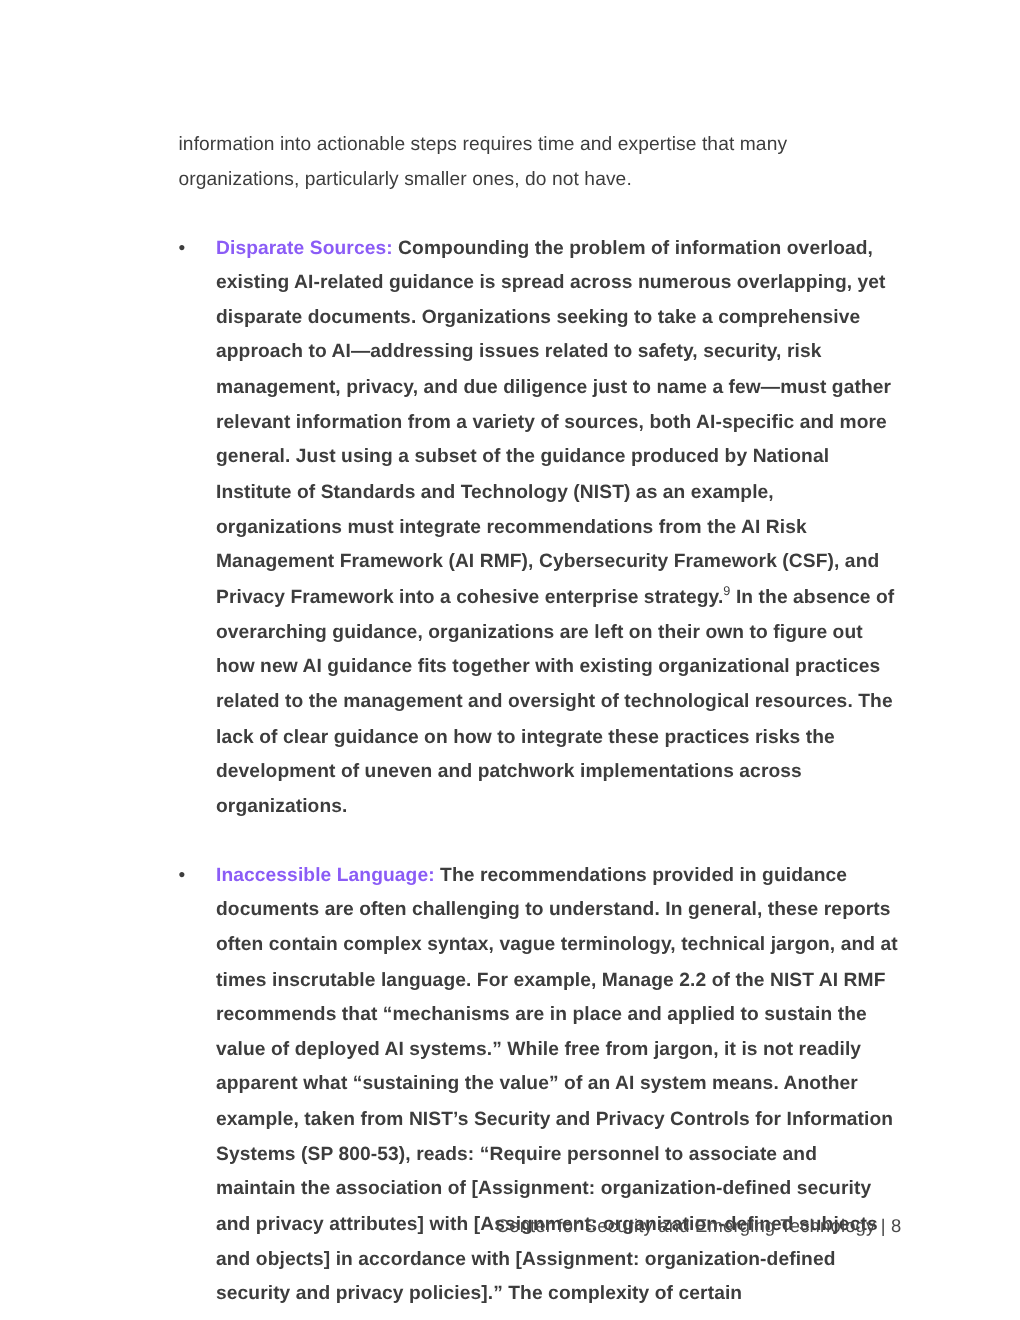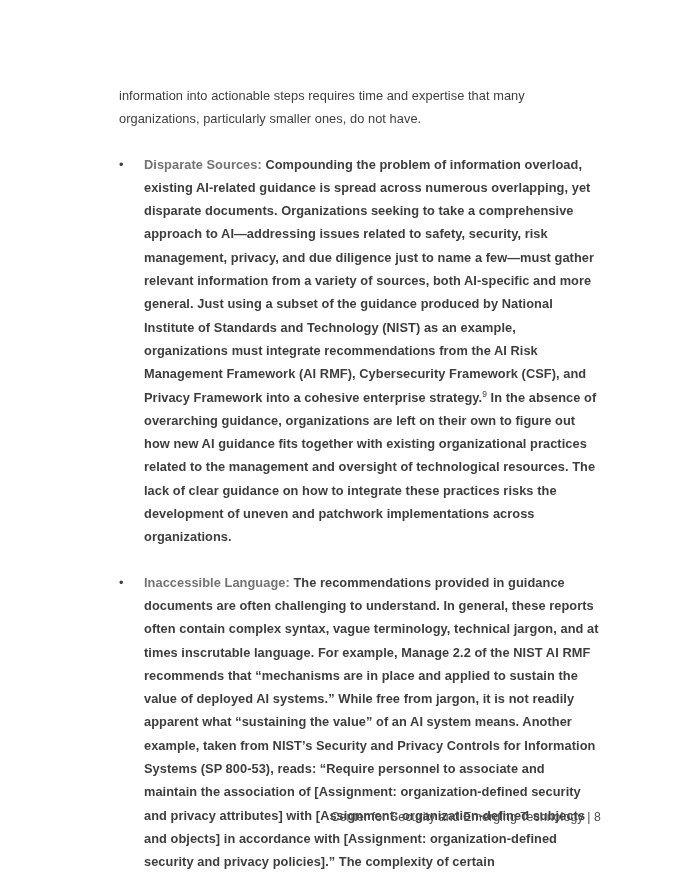--- a/index.html
+++ b/index.html
@@ -70,21 +70,21 @@
     top: 0px;
     width: 14px;
     text-align: left;
     font-size: 12.8px;
     line-height: 23.3px;
     color: #3d3d3d;
   }
 
   .lead-in {
     font-weight: bold;
-    color: #737373;
+    color: #8b5cf6;
   }
 
   .body-run {
     font-weight: bold;
   }
 
   sup.footnote-ref {
     font-size: 0.66em;
     vertical-align: super;
     line-height: 0;

